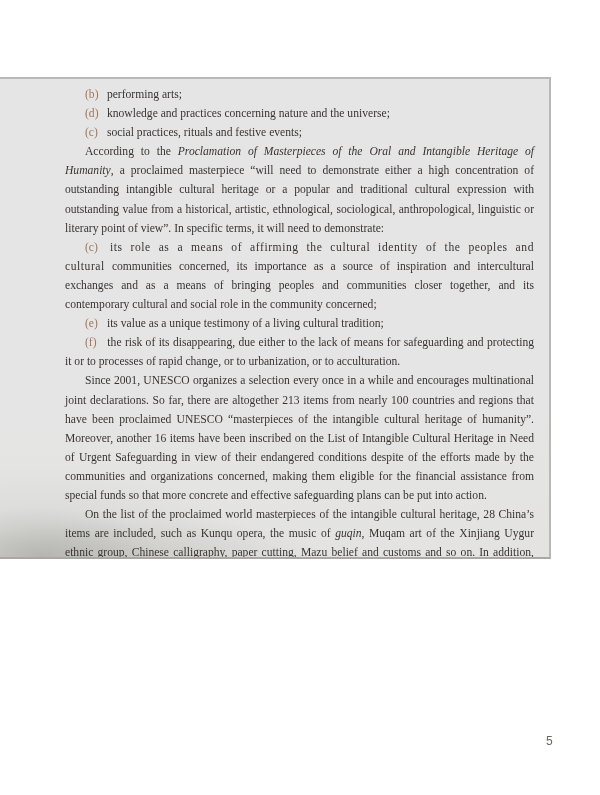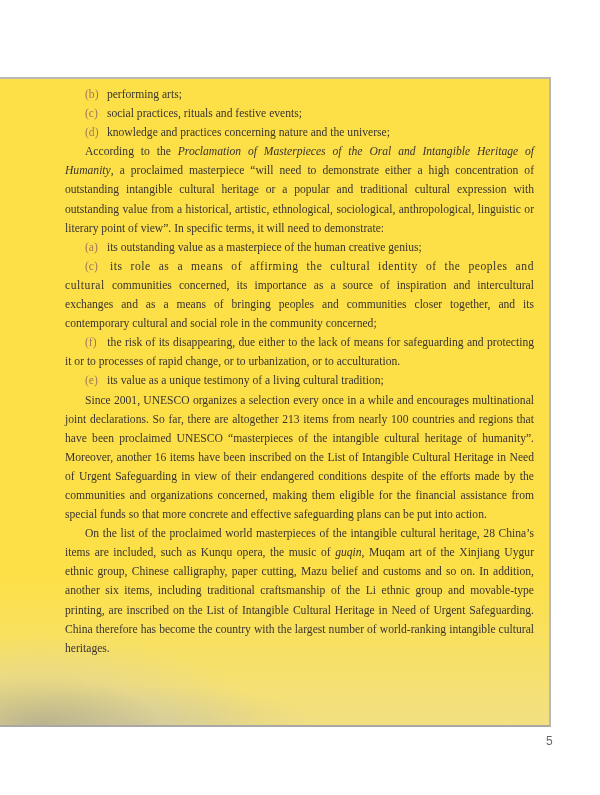--- a/index.html
+++ b/index.html
@@ -13,22 +13,22 @@
       position: relative;
       overflow: hidden;
       font-family: "Liberation Serif", "DejaVu Serif", serif;
       color: #3a3430;
     }
     .content-box {
       position: absolute;
       left: 0;
       top: 77px;
       width: 551px;
-      height: 650px;
-      background: #fde047;
+      height: 482px;
+      background: #e5e5e5;
       border-top: 2px solid #b9b8b5;
       border-right: 2px solid #b9b8b5;
       border-bottom: 2px solid #a9a8a5;
       box-sizing: border-box;
       overflow: hidden;
     }
     .mist {
       position: absolute;
       left: 0;
       bottom: 0;
@@ -79,29 +79,28 @@
     }
   </style>
 </head>
 <body>
 
 <div class="content-box">
   <div class="mist"></div>
   <div class="text">
 
     <p class="list"><span class="lbl">(b)</span> <span>performing arts;</span></p>
+    <p class="list"><span class="lbl">(d)</span> <span>knowledge and practices concerning nature and the universe;</span></p>
     <p class="list"><span class="lbl">(c)</span> <span>social practices, rituals and festive events;</span></p>
-    <p class="list"><span class="lbl">(d)</span> <span>knowledge and practices concerning nature and the universe;</span></p>
 
     <p><span>According to the </span><em>Proclamation of Masterpieces of the Oral and Intangible Heritage of Humanity</em><span>, a proclaimed masterpiece “will need to demonstrate either a high concentration of outstanding intangible cultural heritage or a popular and traditional cultural expression with outstanding value from a historical, artistic, ethnological, sociological, anthropological, linguistic or literary point of view”. In specific terms, it will need to demonstrate:</span></p>
 
-    <p class="list"><span class="lbl">(a)</span> <span>its outstanding value as a masterpiece of the human creative genius;</span></p>
     <p class="list"><span class="lbl">(c)</span> <span class="loose">its role as a means of affirming the cultural identity of the peoples and cultural</span><span> communities concerned, its importance as a source of inspiration and intercultural exchanges and as a means of bringing peoples and communities closer together, and its contemporary cultural and social role in the community concerned;</span></p>
+    <p class="list"><span class="lbl">(e)</span> <span>its value as a unique testimony of a living cultural tradition;</span></p>
     <p class="list"><span class="lbl">(f)</span> <span>the risk of its disappearing, due either to the lack of means for safeguarding and protecting it or to processes of rapid change, or to urbanization, or to acculturation.</span></p>
-    <p class="list"><span class="lbl">(e)</span> <span>its value as a unique testimony of a living cultural tradition;</span></p>
 
     <p>Since 2001, UNESCO organizes a selection every once in a while and encourages multinational joint declarations. So far, there are altogether 213 items from nearly 100 countries and regions that have been proclaimed UNESCO “masterpieces of the intangible cultural heritage of humanity”. Moreover, another 16 items have been inscribed on the List of Intangible Cultural Heritage in Need of Urgent Safeguarding in view of their endangered conditions despite of the efforts made by the communities and organizations concerned, making them eligible for the financial assistance from special funds so that more concrete and effective safeguarding plans can be put into action.</p>
 
     <p><span>On the list of the proclaimed world masterpieces of the intangible cultural heritage, 28 China’s items are included, such as Kunqu opera, the music of </span><em>guqin</em><span>, Muqam art of the Xinjiang Uygur ethnic group, Chinese calligraphy, paper cutting, Mazu belief and customs and so on. In addition, another six items, including traditional craftsmanship of the Li ethnic group and movable-type printing, are inscribed on the List of Intangible Cultural Heritage in Need of Urgent Safeguarding. China therefore has become the country with the largest number of world-ranking intangible cultural heritages.</span></p>
   </div>
 </div>
 
 <div class="page-number">5</div>
 
 </body></html>

